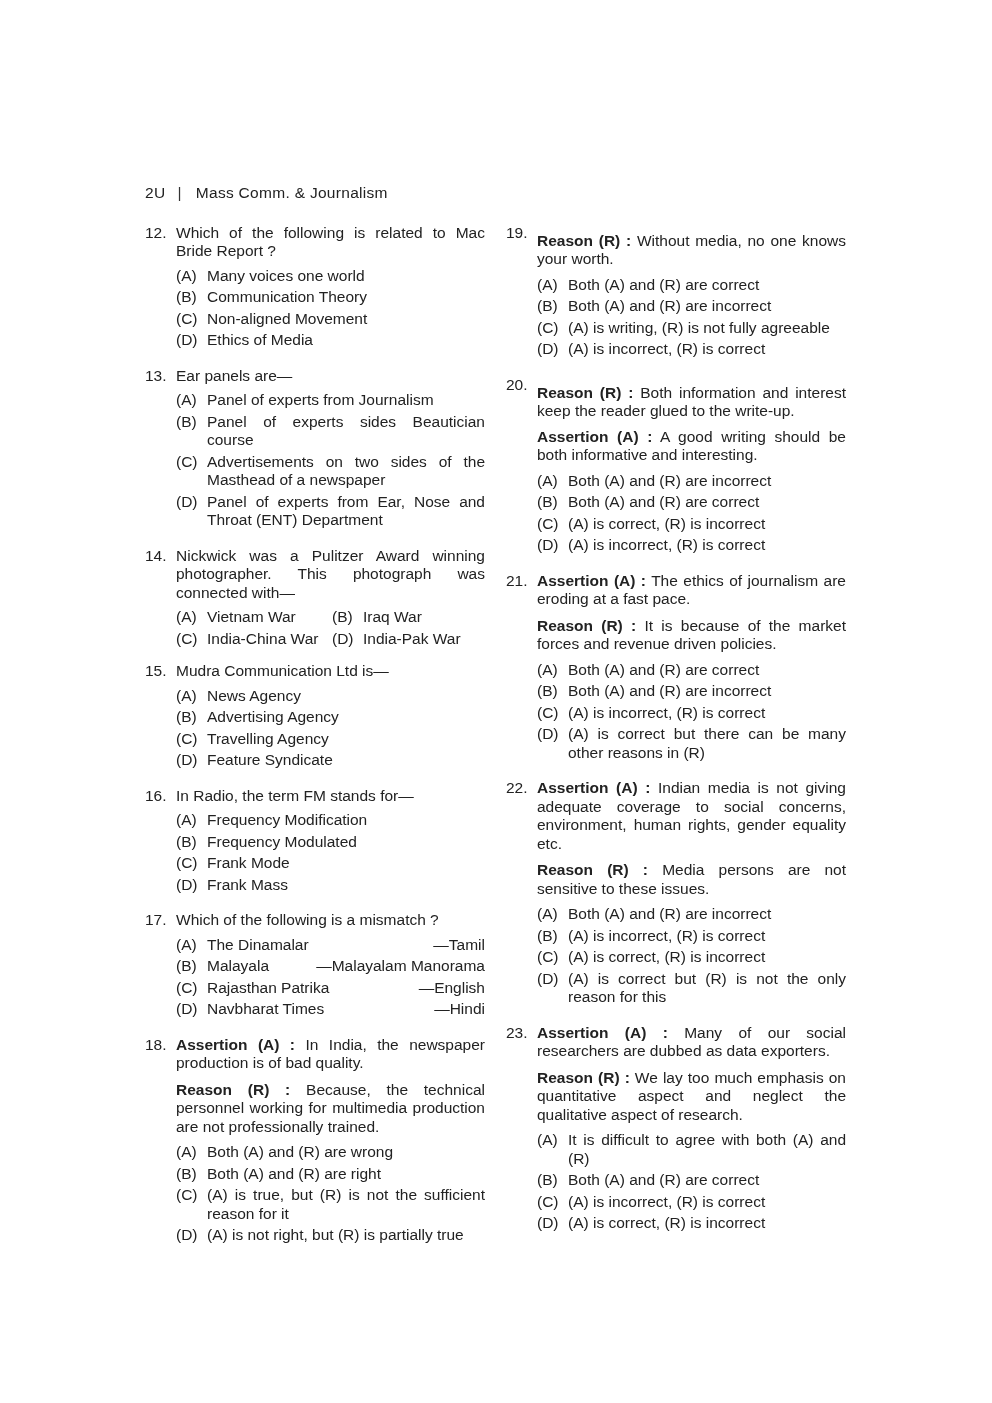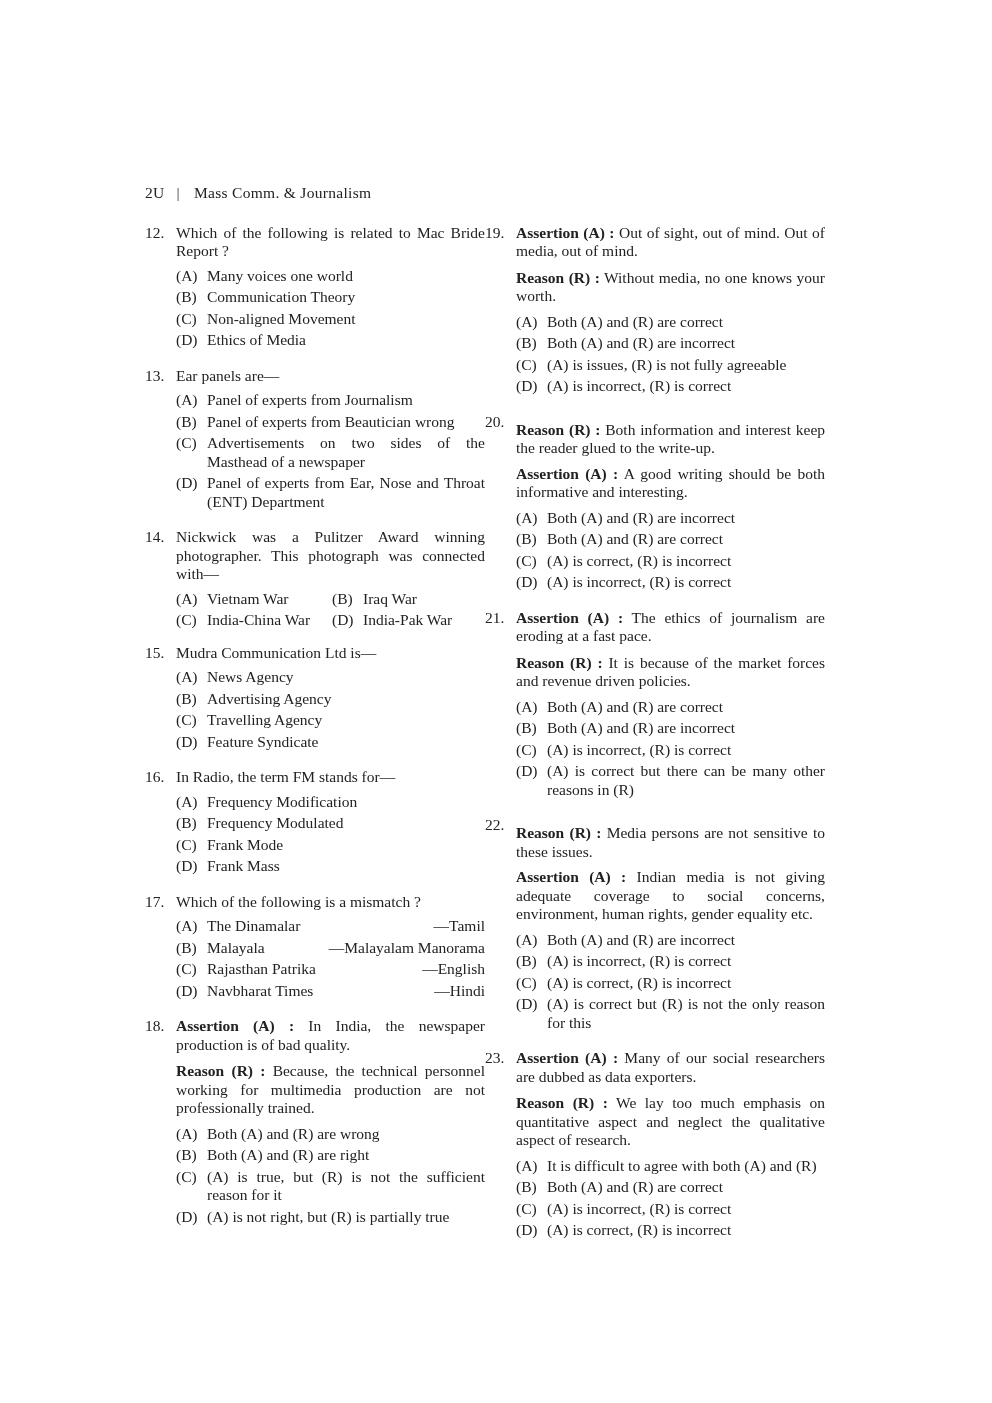--- a/index.html
+++ b/index.html
@@ -3,41 +3,41 @@
 <meta charset="utf-8">
 <style>
   * { margin: 0; padding: 0; box-sizing: border-box; }
   html, body { background: #e8e8e8; }
   .page {
     position: relative;
     width: 992px;
     height: 1403px;
     margin: 0 auto;
     background: #ffffff;
-    font-family: Liberation Serif, serif;
+    font-family: Liberation Sans, sans-serif;
     color: #222222;
     font-size: 15.5px;
     line-height: 18.5px;
     overflow: hidden;
   }
   .content {
     position: absolute;
     left: 145px;
     top: 184px;
     width: 702px;
   }
   .page-header {
     display: flex;
     align-items: baseline;
     margin-bottom: 21px;
     letter-spacing: 0.3px;
   }
   .page-header .pg-num { margin-right: 12px; }
   .page-header .divider { margin-right: 14px; font-weight: 400; color: #333; }
-  .cols { display: flex; align-items: flex-start; }
+  .cols { display: flex; gap: 21px; align-items: flex-start; }
   .col { width: 340px; flex-shrink: 0; }
   .question { display: flex; margin-bottom: 14px; }
   .q-num { width: 31px; flex-shrink: 0; }
   .q-body { flex: 1; min-width: 0; }
   .q-text { text-align: justify; margin-bottom: 6px; }
   .para { text-align: justify; margin-bottom: 7px; }
   .para.reason { margin-top: 8px; }
   .bold { font-weight: bold; }
   .option { display: flex; margin-bottom: 3px; }
   .opt-label { width: 31px; flex-shrink: 0; }
@@ -89,21 +89,21 @@
         <div class="question">
           <div class="q-num">13.</div>
           <div class="q-body">
             <div class="q-text">Ear panels are—</div>
             <div class="option">
               <span class="opt-label">(A)</span>
               <span class="opt-text">Panel of experts from Journalism</span>
             </div>
             <div class="option">
               <span class="opt-label">(B)</span>
-              <span class="opt-text">Panel of experts from Beautician wrong</span>
+              <span class="opt-text">Panel of experts sides Beautician course</span>
             </div>
             <div class="option">
               <span class="opt-label">(C)</span>
               <span class="opt-text">Advertisements on two sides of the Masthead of a newspaper</span>
             </div>
             <div class="option">
               <span class="opt-label">(D)</span>
               <span class="opt-text">Panel of experts from Ear, Nose and Throat (ENT) Department</span>
             </div>
           </div>
@@ -233,35 +233,33 @@
           </div>
         </div>
 
       </div>
 
       <div class="col">
 
         <div class="question">
           <div class="q-num">19.</div>
           <div class="q-body">
-            <div class="para"><span class="bold">Assertion (A) :</span>
-              <span>Out of sight, out of mind. Out of media, out of mind.</span></div>
             <div class="para reason"><span class="bold">Reason (R) :</span>
               <span>Without media, no one knows your worth.</span></div>
             <div class="option">
               <span class="opt-label">(A)</span>
               <span class="opt-text">Both (A) and (R) are correct</span>
             </div>
             <div class="option">
               <span class="opt-label">(B)</span>
               <span class="opt-text">Both (A) and (R) are incorrect</span>
             </div>
             <div class="option">
               <span class="opt-label">(C)</span>
-              <span class="opt-text">(A) is issues, (R) is not fully agreeable</span>
+              <span class="opt-text">(A) is writing, (R) is not fully agreeable</span>
             </div>
             <div class="option">
               <span class="opt-label">(D)</span>
               <span class="opt-text">(A) is incorrect, (R) is correct</span>
             </div>
           </div>
         </div>
 
         <div class="question">
           <div class="q-num">20.</div>
@@ -311,24 +309,24 @@
             <div class="option">
               <span class="opt-label">(D)</span>
               <span class="opt-text">(A) is correct but there can be many other reasons in (R)</span>
             </div>
           </div>
         </div>
 
         <div class="question">
           <div class="q-num">22.</div>
           <div class="q-body">
+            <div class="para"><span class="bold">Assertion (A) :</span>
+              <span>Indian media is not giving adequate coverage to social concerns, environment, human rights, gender equality etc.</span></div>
             <div class="para reason"><span class="bold">Reason (R) :</span>
               <span>Media persons are not sensitive to these issues.</span></div>
-            <div class="para"><span class="bold">Assertion (A) :</span>
-              <span>Indian media is not giving adequate coverage to social concerns, environment, human rights, gender equality etc.</span></div>
             <div class="option">
               <span class="opt-label">(A)</span>
               <span class="opt-text">Both (A) and (R) are incorrect</span>
             </div>
             <div class="option">
               <span class="opt-label">(B)</span>
               <span class="opt-text">(A) is incorrect, (R) is correct</span>
             </div>
             <div class="option">
               <span class="opt-label">(C)</span>

